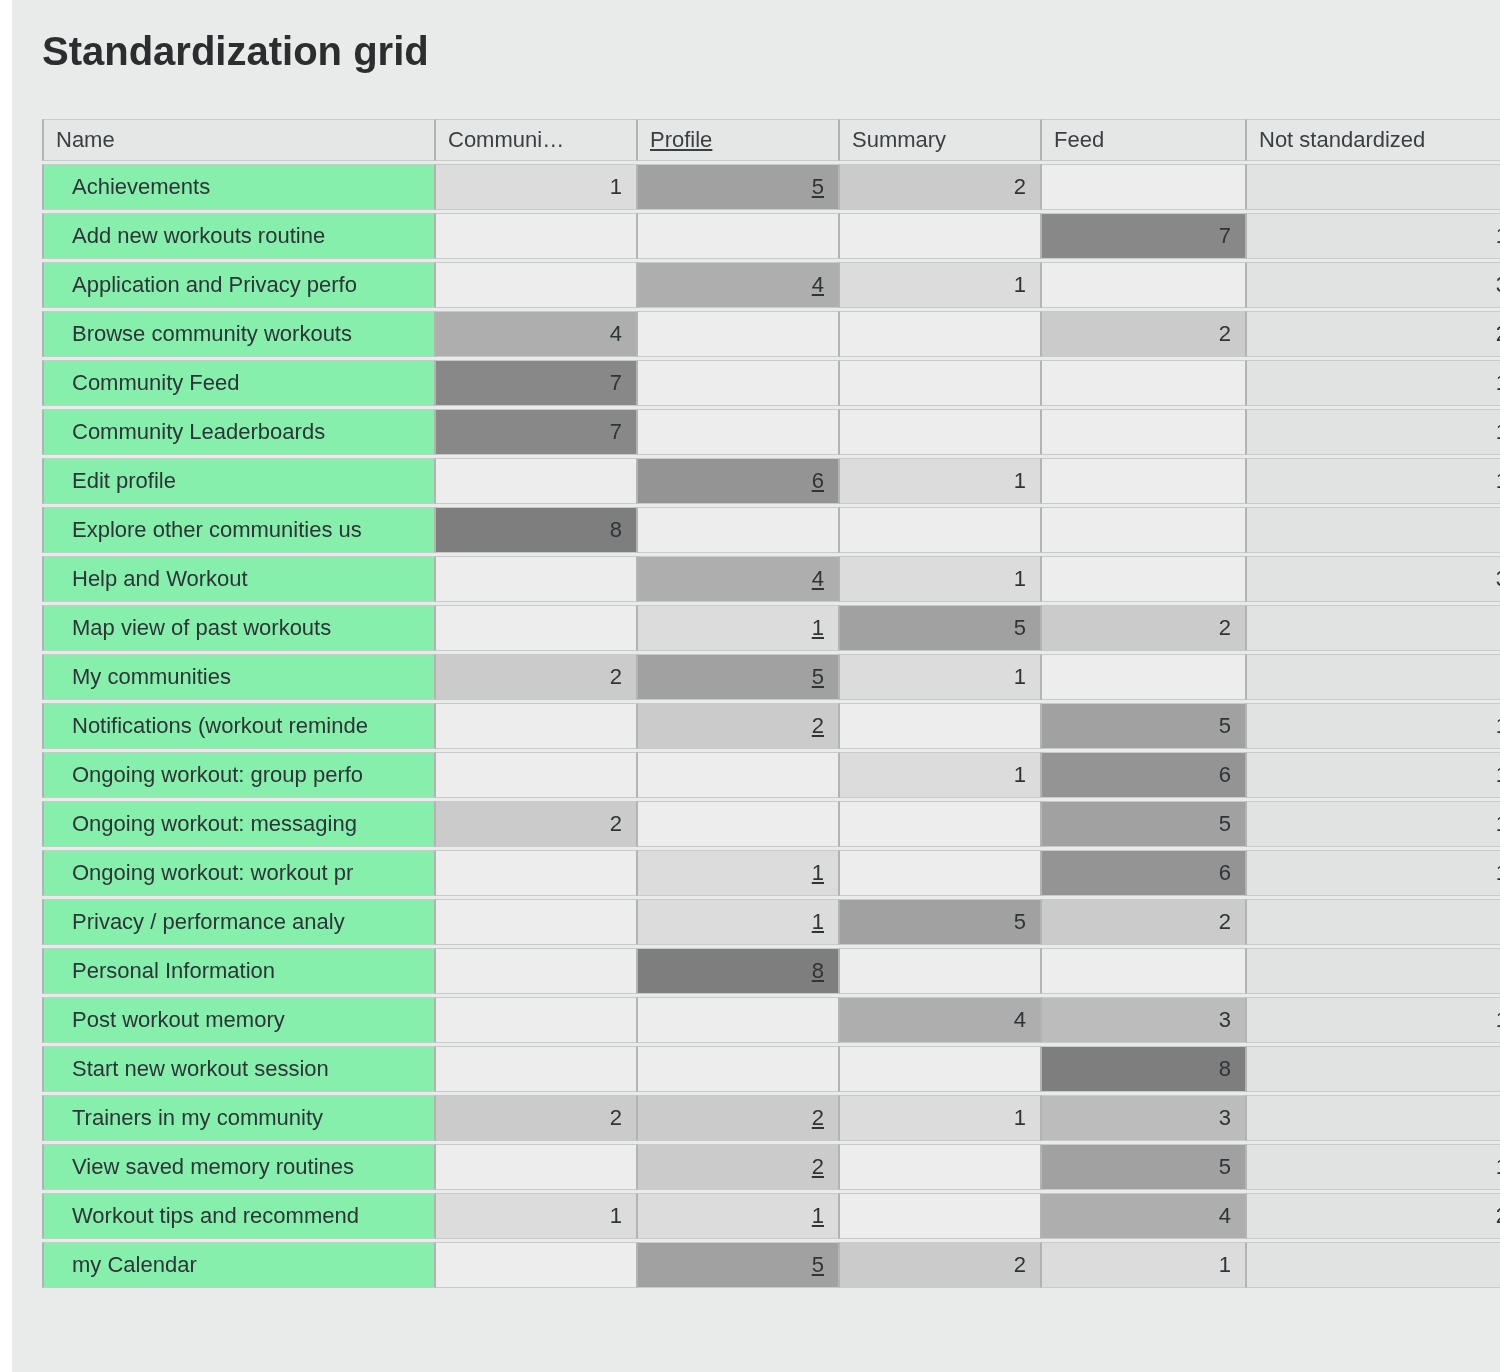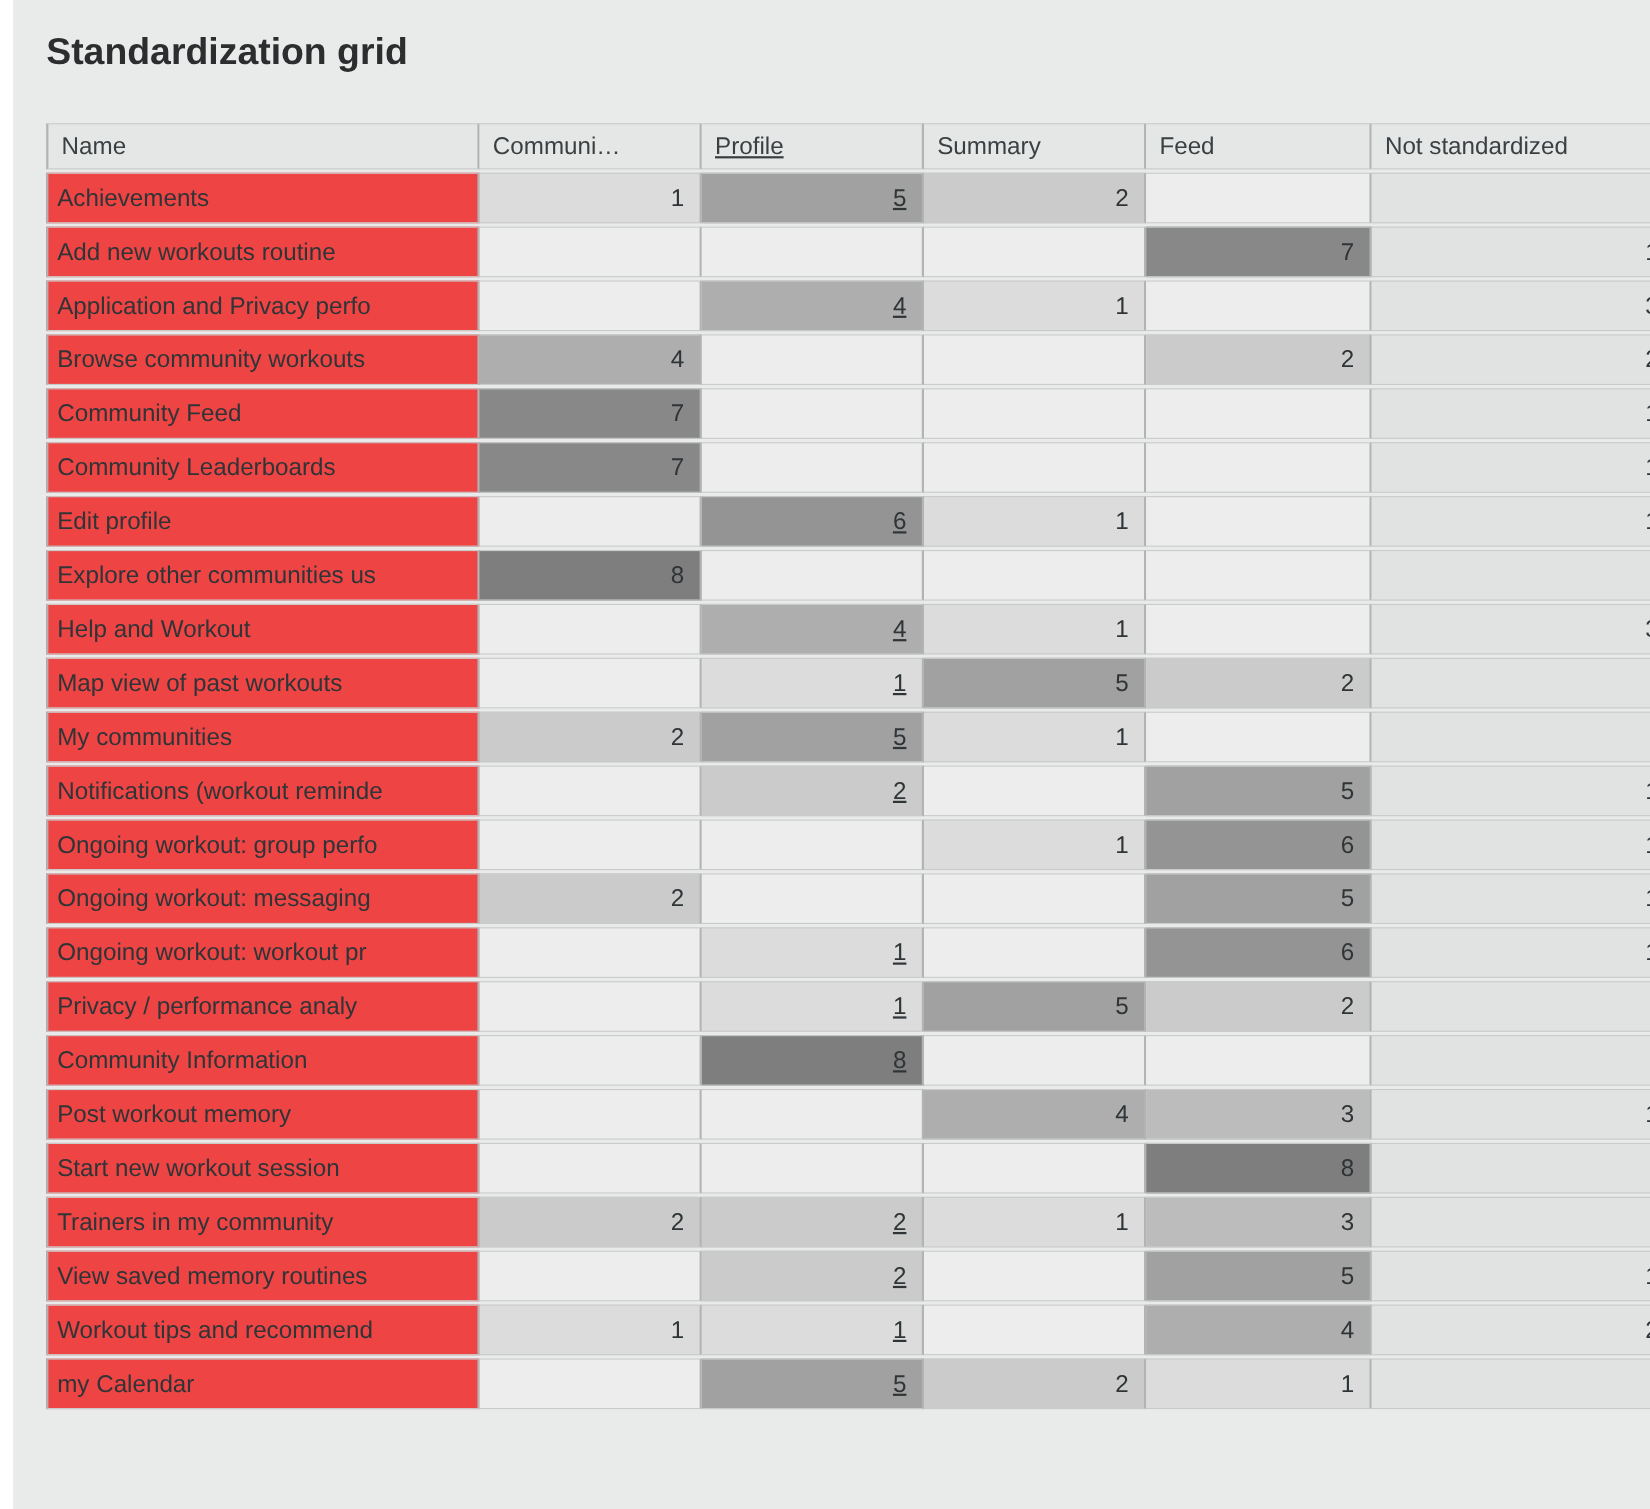--- a/index.html
+++ b/index.html
@@ -7,21 +7,21 @@
     background:#e9eaea;
     font-family:"Liberation Sans", sans-serif;
     color:#33383b;
     width:1500px;height:1372px;
     position:relative;
     overflow:hidden;
   }
   .left-strip{position:absolute;left:0;top:0;width:12px;height:1372px;background:#ffffff;}
   .page{padding:14px 48px 40px 42px;}
   h1{
-    font-size:34px;font-weight:700;margin:14px 0 0 0;
+    font-size:40px;font-weight:700;margin:14px 0 0 0;
     color:#2b2d2e;line-height:1.15;
   }
   .legend{display:flex;align-items:center;margin-top:70px;}
   .legend-label{font-weight:700;font-size:21px;color:#2d3134;}
   .legend-min{margin-left:32px;font-size:22px;color:#2f3336;}
   .gradient-bar{width:670px;height:14px;margin-left:22px;border-radius:1px;}
   .legend-max{margin-left:14px;font-size:22px;color:#2f3336;}
   table{
     border-collapse:separate;border-spacing:0 3px;
     table-layout:fixed;width:1410px;margin-top:42px;
@@ -30,21 +30,21 @@
     border-top:1px solid #c9cbcb;border-bottom:1px solid #c9cbcb;
     border-right:2px solid #b1b3b4;
     height:42px;font-size:22px;font-weight:400;
     overflow:hidden;white-space:nowrap;
   }
   th:first-child,td:first-child{border-left:2px solid #b1b3b4;}
   th{
     background:#e5e6e6;text-align:left;padding:0 0 0 12px;
     height:40px;color:#3a3f42;font-weight:400;
   }
-  td.name-cell{background:#ef4444;padding-left:8px;color:#2f3437;}
+  td.name-cell{background:#86efac;padding-left:28px;color:#2f3437;}
   td.value-cell{text-align:right;padding-right:14px;color:#2f3437;}
   .c-name{width:378px;}
   .c-communi{width:188px;}
   .c-profile{width:188px;text-decoration:underline;}
   .c-summary{width:188px;}
   .c-trian{width:191px;}
   .c-not_standardized{width:263px;}
 </style>
 </head>
 <body>
@@ -189,21 +189,21 @@
         </tr>
         <tr>
           <td class="c-name name-cell">Privacy / performance analy</td>
           <td class="c-communi value-cell" style="background: rgb(237, 237, 237);"></td>
           <td class="c-profile value-cell" style="background: rgb(220, 220, 220);">1</td>
           <td class="c-summary value-cell" style="background: rgb(161, 161, 161);">5</td>
           <td class="c-trian value-cell" style="background: rgb(203, 203, 203);">2</td>
           <td class="c-not_standardized value-cell" style="background: rgb(225, 226, 226);"></td>
         </tr>
         <tr>
-          <td class="c-name name-cell">Community Information</td>
+          <td class="c-name name-cell">Personal Information</td>
           <td class="c-communi value-cell" style="background: rgb(237, 237, 237);"></td>
           <td class="c-profile value-cell" style="background: rgb(126, 126, 126);">8</td>
           <td class="c-summary value-cell" style="background: rgb(237, 237, 237);"></td>
           <td class="c-trian value-cell" style="background: rgb(237, 237, 237);"></td>
           <td class="c-not_standardized value-cell" style="background: rgb(225, 226, 226);"></td>
         </tr>
         <tr>
           <td class="c-name name-cell">Post workout memory</td>
           <td class="c-communi value-cell" style="background: rgb(237, 237, 237);"></td>
           <td class="c-profile value-cell" style="background: rgb(237, 237, 237);"></td>

